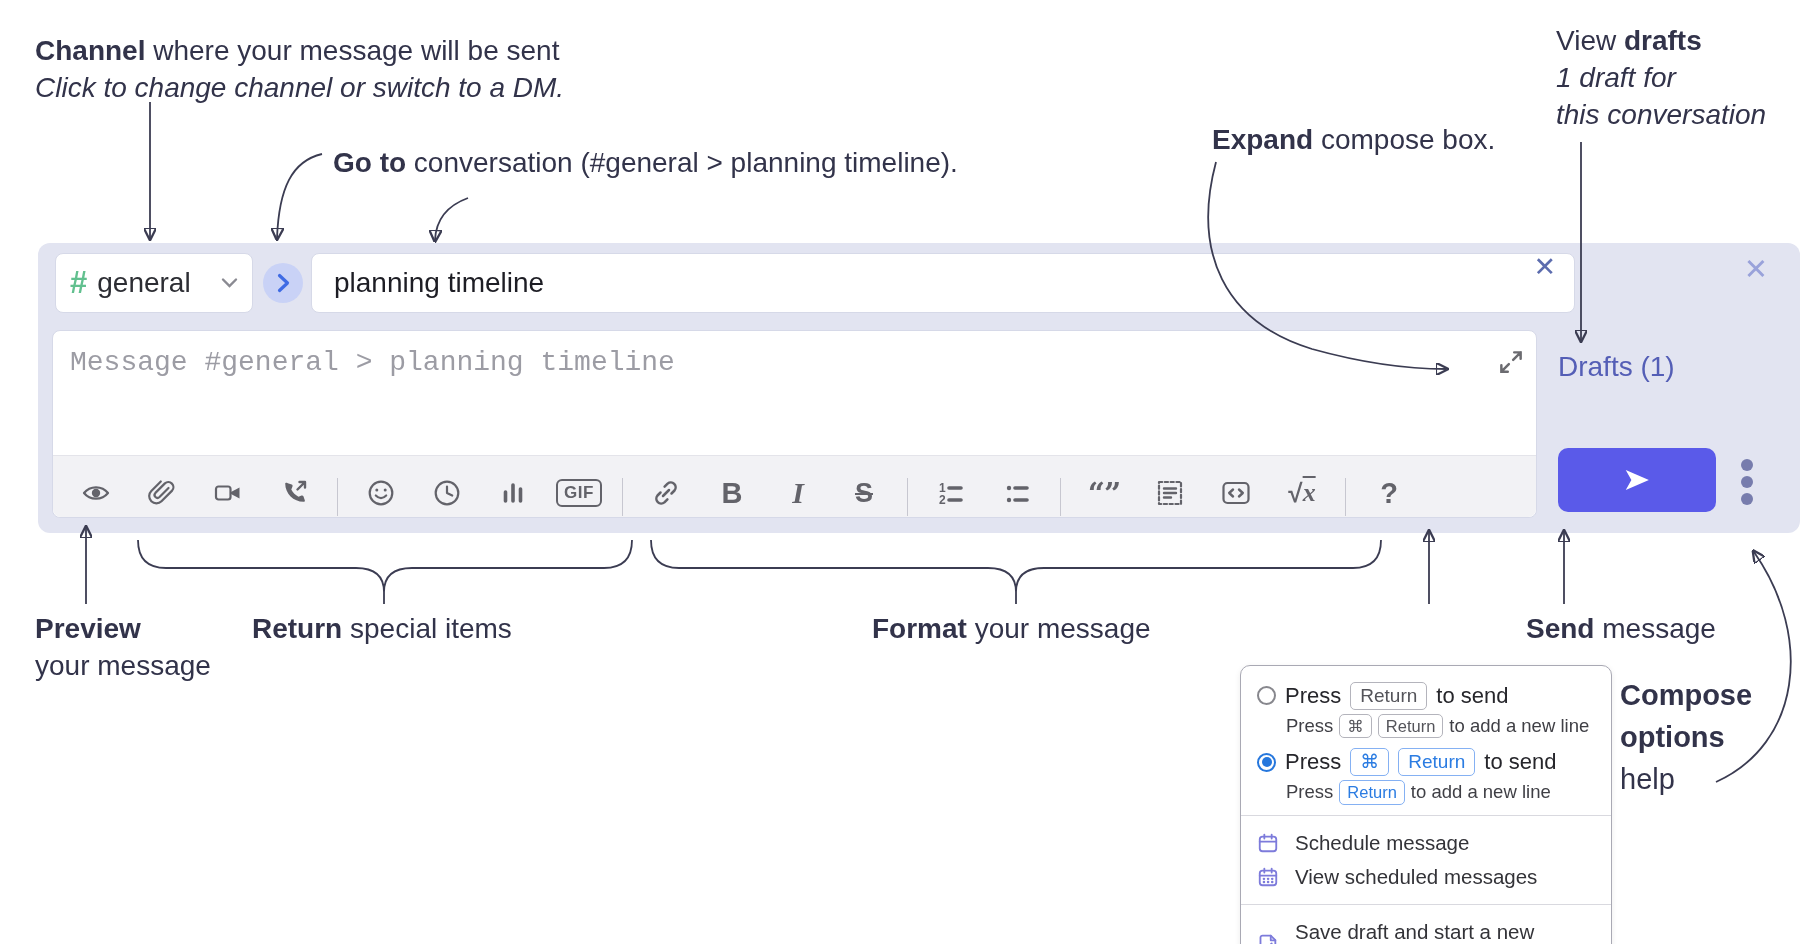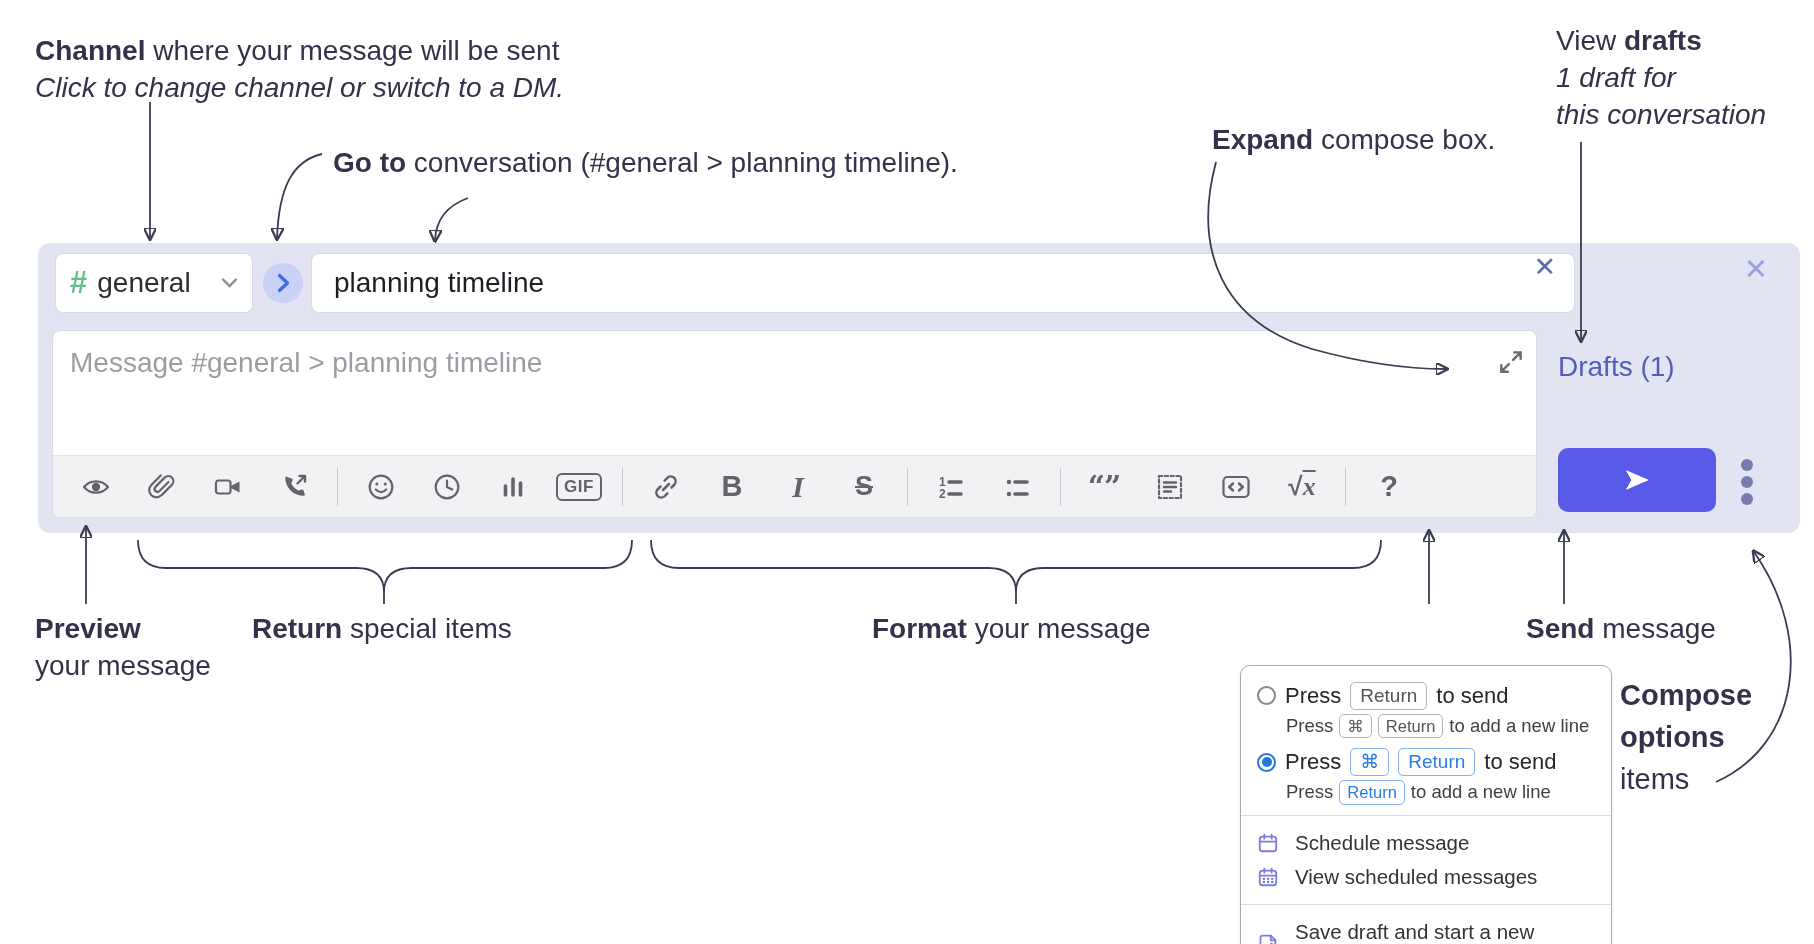--- a/index.html
+++ b/index.html
@@ -20,31 +20,31 @@
   #channel-sel{left:17px;top:10px;width:198px;height:60px;display:flex;align-items:center;gap:10px;padding:0 14px;cursor:pointer;}
   #hash{color:#62c08f;font-weight:700;font-size:31px;line-height:30px;}
   #channel-name{font-size:28px;color:#2c2d33;flex:1;}
   #goto-btn{position:absolute;left:225px;top:20px;width:40px;height:40px;border-radius:50%;
             background:#c9d2f6;display:flex;align-items:center;justify-content:center;cursor:pointer;}
   #topic-box{left:273px;top:10px;width:1264px;height:60px;display:flex;padding:0 18px 0 22px;}
   #topic-input{flex:1;border:none;outline:none;font-family:inherit;font-size:28px;color:#1d1d24;background:transparent;padding:0;}
   .xglyph{font-size:27px;color:#5c6cae;cursor:pointer;line-height:1;}
   #compose-close{position:absolute;right:32px;top:12px;font-size:29px;color:#99a2da;cursor:pointer;line-height:1;}
   #message-box{left:14px;top:87px;width:1485px;height:188px;}
-  #msg-placeholder{position:absolute;left:17px;top:16px;font-size:28px;color:#9c9ca4;}
+  #msg-placeholder{position:absolute;left:17px;top:16px;font-size:28px;color:#9c9ca4;font-family:Liberation Mono, monospace;}
   #expand-btn{position:absolute;right:10px;top:16px;width:30px;height:30px;cursor:pointer;}
   #drafts-link{position:absolute;left:1520px;top:108px;font-size:28px;color:#545eb6;cursor:pointer;}
   #send-btn{position:absolute;left:1520px;top:205px;width:158px;height:64px;border-radius:10px;
             background:#5a5ae9;border:none;display:flex;align-items:center;justify-content:center;cursor:pointer;}
   #options-btn{position:absolute;left:1694px;top:216px;width:30px;height:46px;display:flex;flex-direction:column;
                align-items:center;justify-content:space-between;cursor:pointer;}
   #options-btn i{width:12px;height:12px;border-radius:50%;background:#777cad;}
   
   #toolbar{position:absolute;left:0;right:0;bottom:0;height:62px;background:#f2f2f5;border-top:1px solid #e4e4ea;
-           border-radius:0 0 8px 8px;display:flex;align-items:center;padding:10px 10px;box-sizing:border-box;}
+           border-radius:0 0 8px 8px;display:flex;align-items:flex-end;padding:1px 10px;box-sizing:border-box;}
   .tbtn{width:66px;height:46px;display:flex;align-items:center;justify-content:center;cursor:pointer;color:#63636a;}
   .tdiv{width:1px;height:38px;background:#c7c7d0;margin:0 10px;}
   .tbtn svg{stroke:#63636a;fill:none;stroke-width:2.2;stroke-linecap:round;stroke-linejoin:round;}
   .glyph-b{font-weight:800;font-size:29px;}
   .glyph-i{font-style:italic;font-family:"Liberation Serif","DejaVu Serif",serif;font-size:30px;font-weight:600;}
   .glyph-s{font-size:27px;font-weight:700;text-decoration:line-through;}
   .glyph-q{font-family:"DejaVu Serif",serif;font-weight:700;font-size:30px;letter-spacing:-1px;}
   .glyph-help{font-size:29px;font-weight:600;}
   .glyph-math{font-size:26px;font-weight:600;}
   .glyph-math .mx{font-style:italic;font-family:"Liberation Serif",serif;text-decoration:overline;}
@@ -105,21 +105,21 @@
   </div>
 
 
   <div class="ann" style="left:1526px;top:610px;">
     <b>Send</b><span> message</span>
   </div>
 
   <div class="ann" style="left:1620px;top:674px;line-height:42px;font-size:29px;">
     <div><b>Compose</b></div>
     <div><b>options</b></div>
-    <div>items</div>
+    <div>help</div>
   </div>
 
   <div id="compose">
 
     <div id="channel-sel" class="white-box">
       <span id="hash">#</span>
       <span id="channel-name">general</span>
       <svg width="17" height="12" viewBox="0 0 17 12">
         <path d="M2 2.5 l6.5 6.5 6.5 -6.5" stroke="#8a8a92" stroke-width="2.4" fill="none" stroke-linecap="round"></path>
       </svg>

